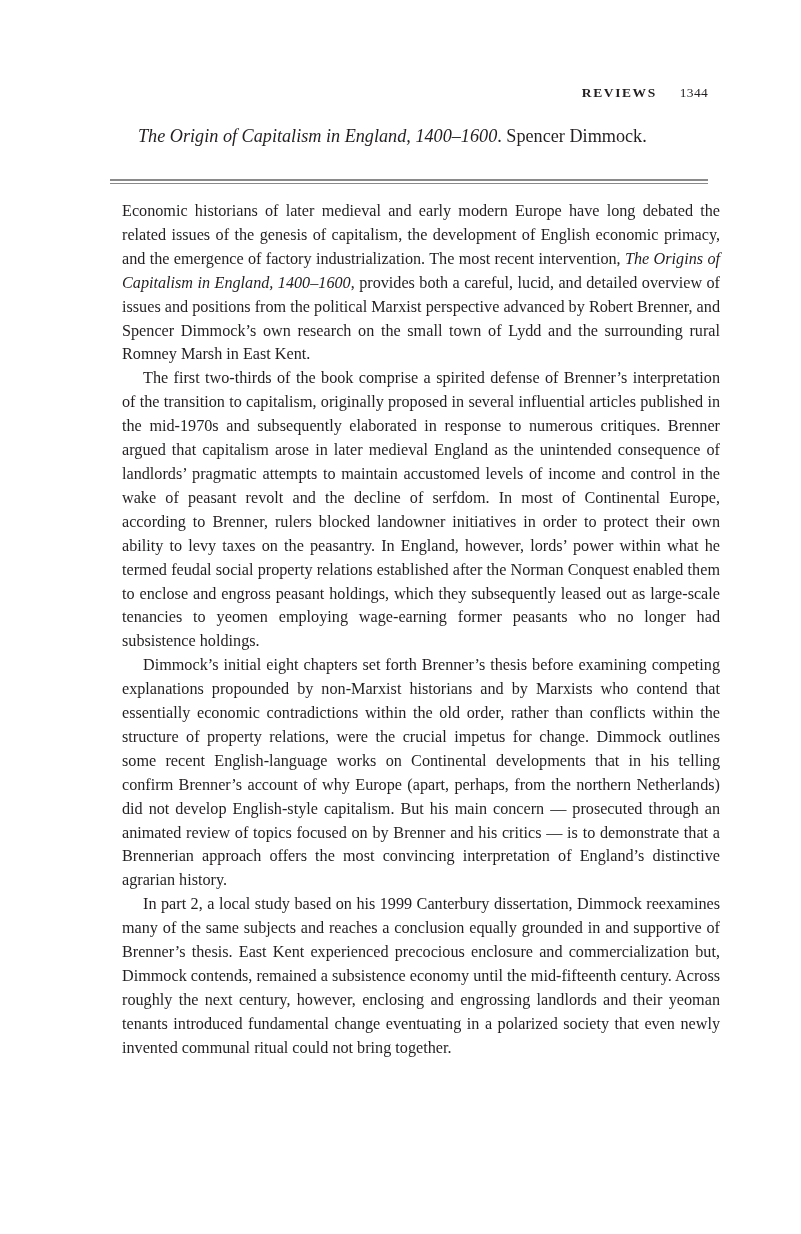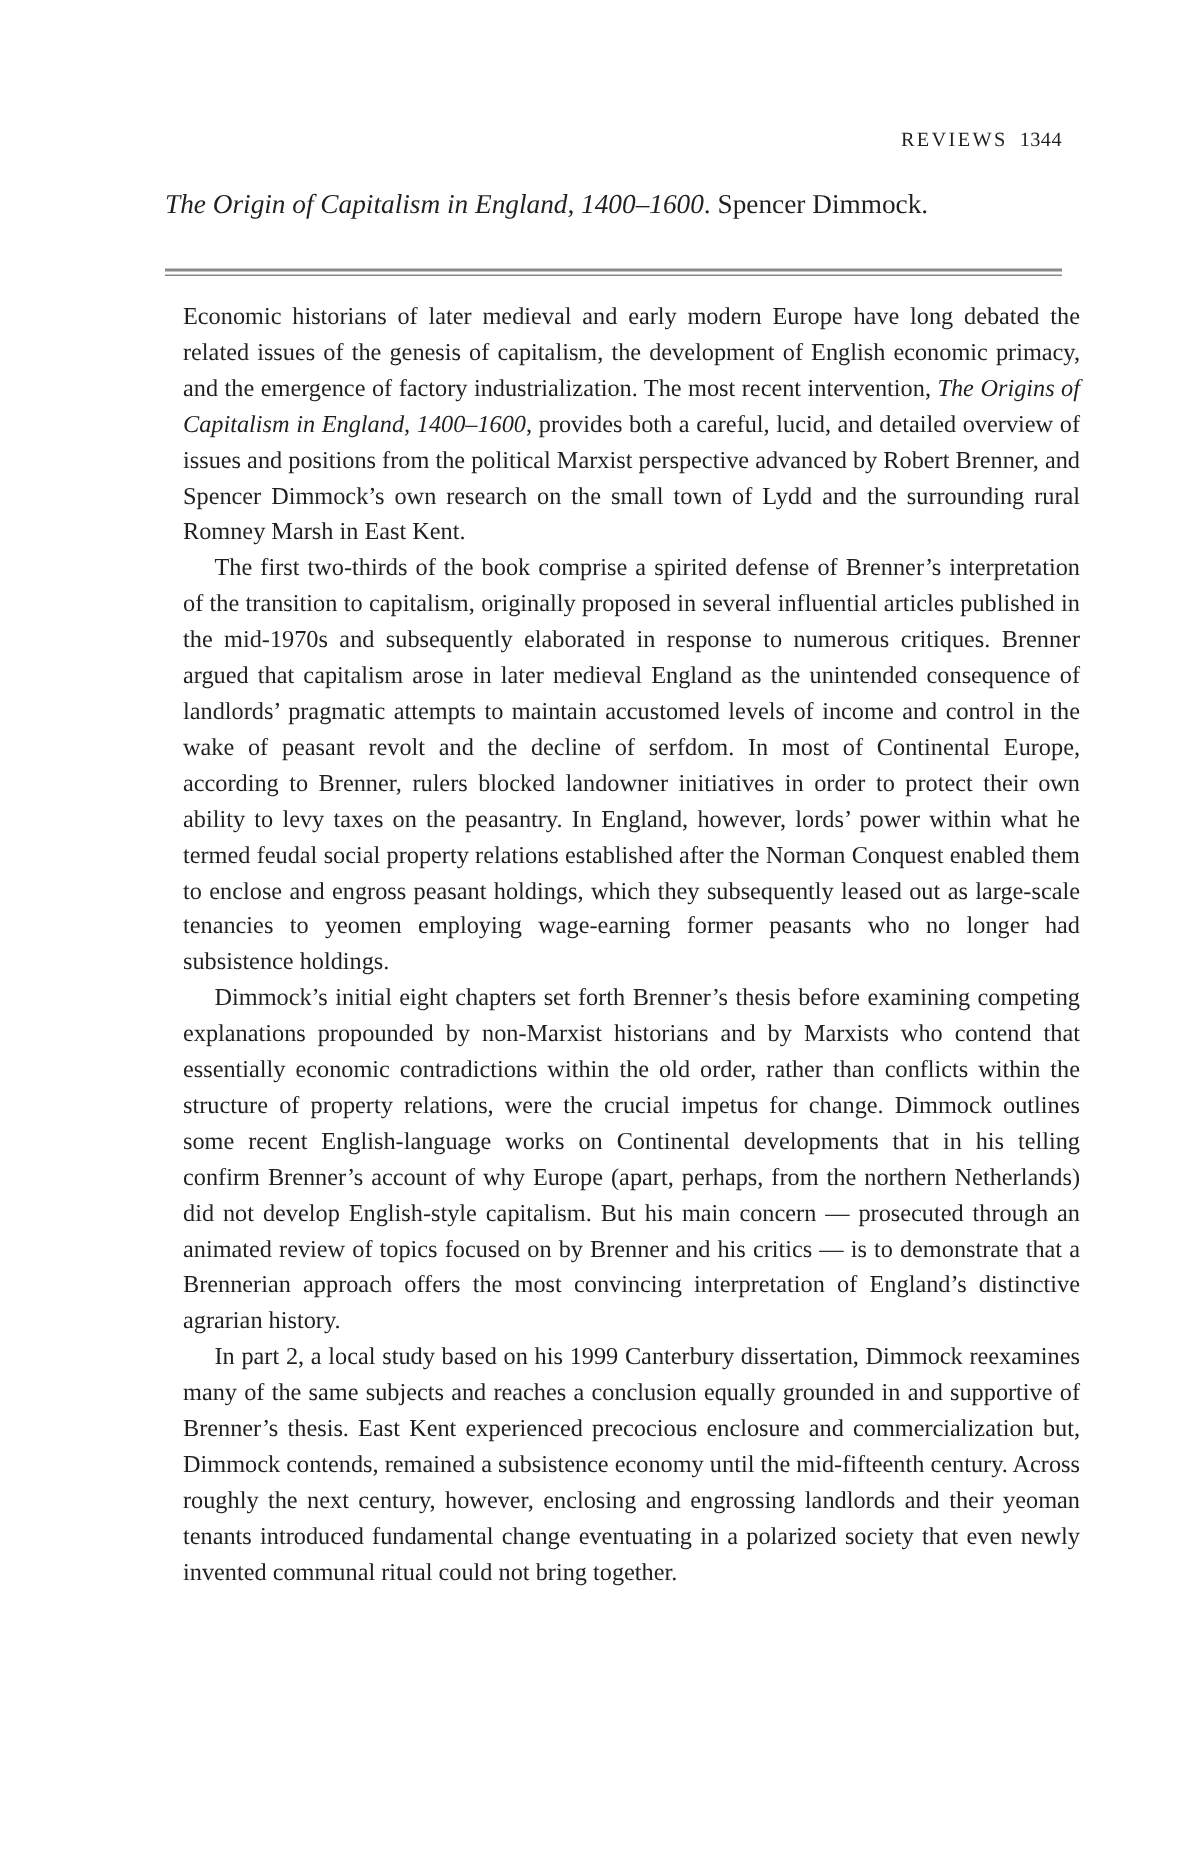--- a/index.html
+++ b/index.html
@@ -17,42 +17,43 @@
     }
     .running-head {
       position: absolute;
       top: 85px;
       right: 93px;
       font-size: 13.5px;
       letter-spacing: 1.6px;
       color: #231f20;
     }
     .running-head .section {
-      margin-right: 3px;
+      margin-right: 18px;
+      font-weight: bold;
     }
     .running-head .page-num {
       letter-spacing: 0.3px;
     }
     .citation {
       position: absolute;
       left: 110px;
       top: 124px;
       width: 600px;
     }
     .citation .line1 {
       font-size: 18.2px;
       line-height: 24px;
       white-space: nowrap;
     }
     .citation .line2 {
       font-size: 16.2px;
       line-height: 22px;
       white-space: nowrap;
     }
-    .citation i { font-style: italic; }
+    .citation i { font-style: italic; margin-left: 28px; }
     .double-rule {
       position: absolute;
       left: 110px;
       top: 179px;
       width: 598px;
       height: 5px;
       border-top: 2px solid #8a8a8a;
       border-bottom: 1px solid #8a8a8a;
       box-sizing: border-box;
     }

